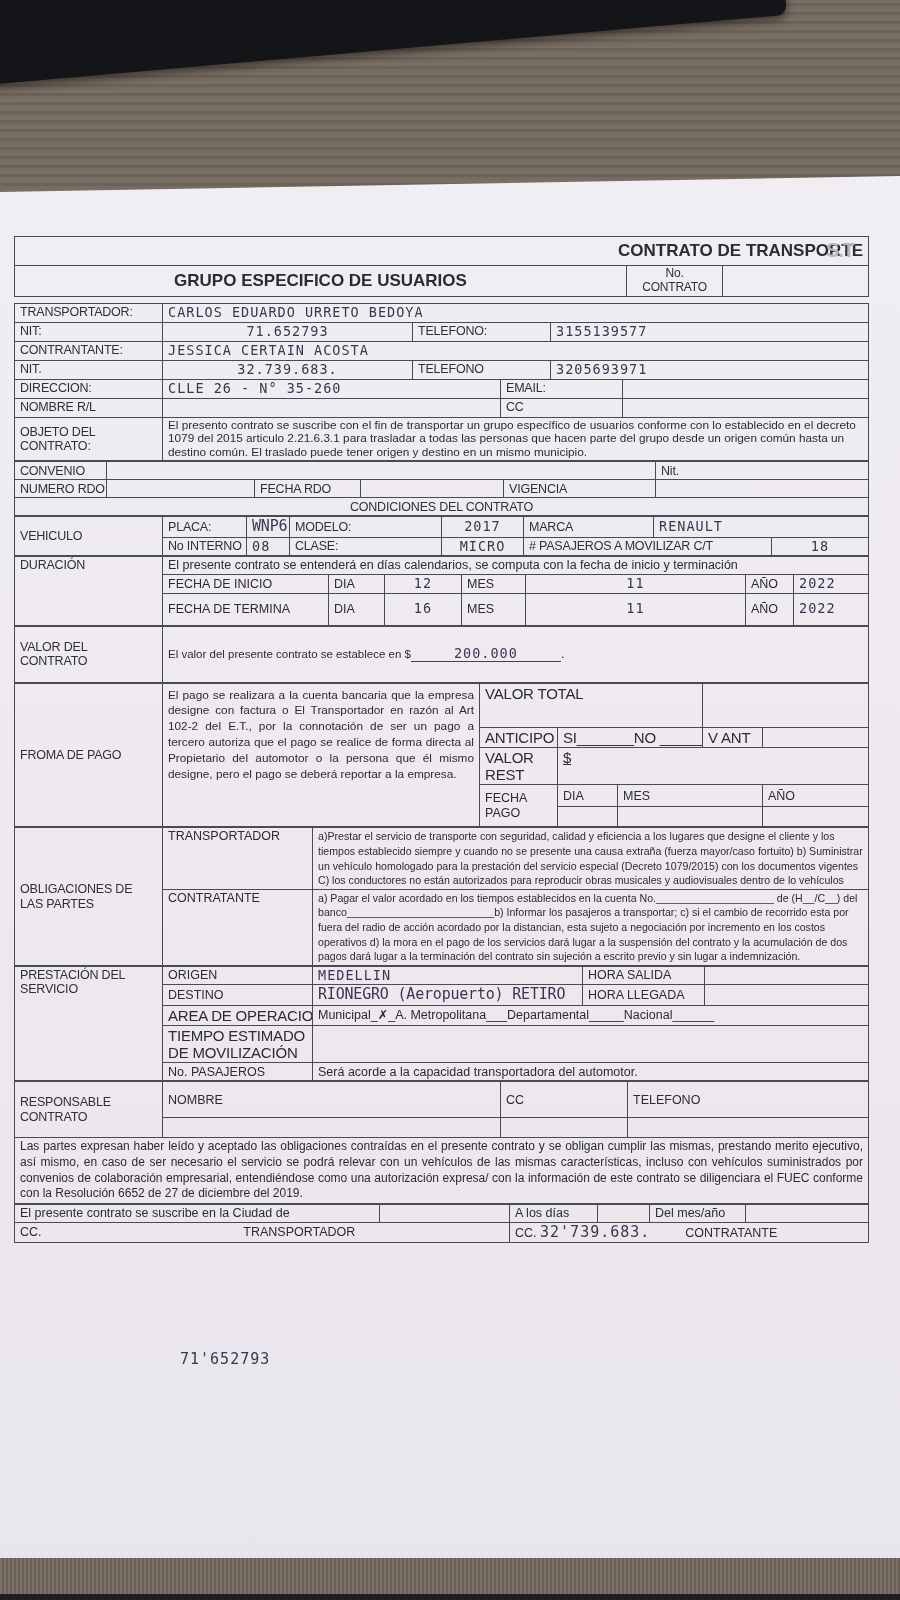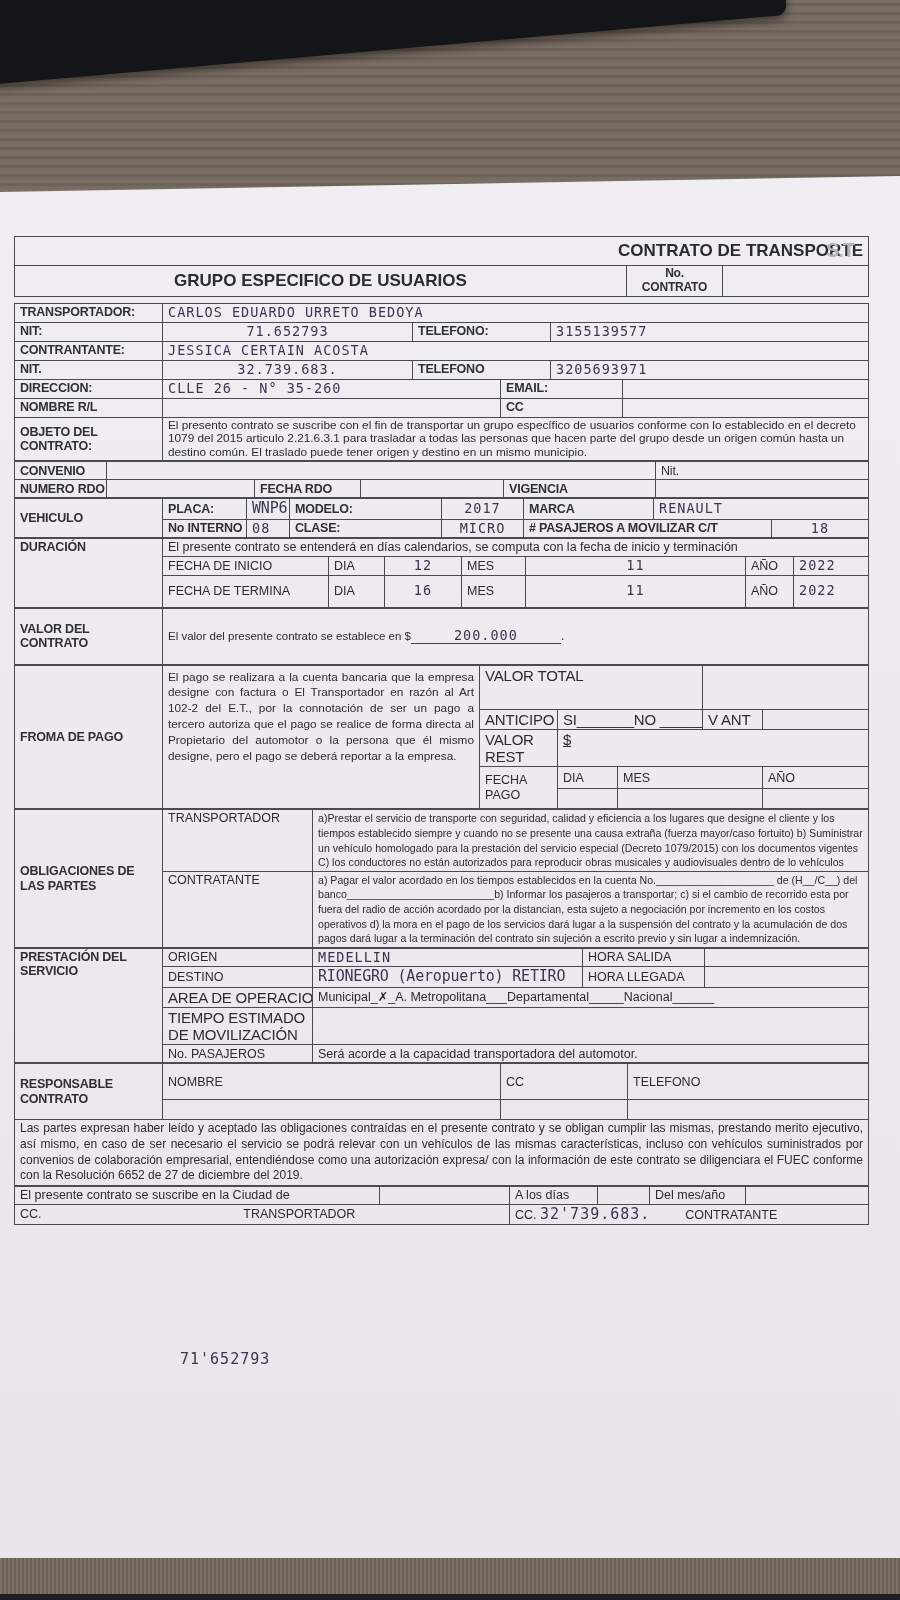--- a/index.html
+++ b/index.html
@@ -13,21 +13,21 @@
   .laptop{position:absolute;left:-20px;top:-30px;width:800px;height:115px;background:#141518;
           transform:rotate(-5deg);transform-origin:0 0;border-radius:0 0 10px 10px;
           box-shadow:0 4px 10px rgba(0,0,0,.5);}
   .paper{position:absolute;left:0;top:176px;width:900px;height:1385px;
          background:linear-gradient(180deg,#f1eef3 0%,#ece8ee 60%,#e9e5ec 100%);
          clip-path:polygon(0 16px,100% 0,100% 100%,0 100%);}
   .form{position:absolute;left:14px;top:236px;width:855px;color:#2b2b30;font-size:12.5px;}
   table{border-collapse:collapse;width:100%;table-layout:fixed;}
   td{border:1.4px solid #4a4a52;padding:1px 5px;vertical-align:middle;line-height:1.15;
      overflow:hidden;white-space:nowrap;}
-  .lbl{font-weight:bold;color:#2f2f36;font-family:"Liberation Sans Narrow","Liberation Sans",sans-serif;font-size:12.5px;letter-spacing:-0.2px;}
+  .lbl{font-weight:normal;color:#2f2f36;font-family:"Liberation Sans Narrow","Liberation Sans",sans-serif;font-size:12.5px;letter-spacing:-0.2px;}
   .hand{font-family:"DejaVu Sans Mono",monospace;color:#3a3550;font-size:13.5px;letter-spacing:1px;}
   .center{text-align:center;}
   .wrap{white-space:normal;}
   .small{font-size:15px;letter-spacing:-0.2px;}
   .title1{font-size:17px;font-weight:bold;text-align:right;height:26px;position:relative;}
   .title2{font-size:17px;font-weight:bold;text-align:center;}
   .logo{position:absolute;right:14px;top:2px;font-size:20px;font-weight:bold;color:#b8b4bd;letter-spacing:-1px;}
   .sig-area{position:relative;height:86px;}
   svg.sig{position:absolute;overflow:visible;}
   .below-cc{position:absolute;left:180px;top:1350px;font-family:"DejaVu Sans Mono",monospace;
@@ -131,20 +131,23 @@
       <td colspan="2" class="lbl" style="font-weight:normal">Nit.</td>
     </tr>
     <tr style="height:18px">
       <td class="lbl">NUMERO RDO</td>
       <td class="hand"></td>
       <td class="lbl">FECHA RDO</td>
       <td class="hand"></td>
       <td class="lbl">VIGENCIA</td>
       <td colspan="2" class="hand"></td>
     </tr>
+    <tr style="height:18px">
+      <td colspan="7" class="lbl center">CONDICIONES  DEL CONTRATO</td>
+    </tr>
   </tbody>
     </table>
 
   <table>
     <colgroup>
         <col style="width:148px">
         <col style="width:84px">
         <col style="width:43px">
         <col style="width:152px">
         <col style="width:82px">

